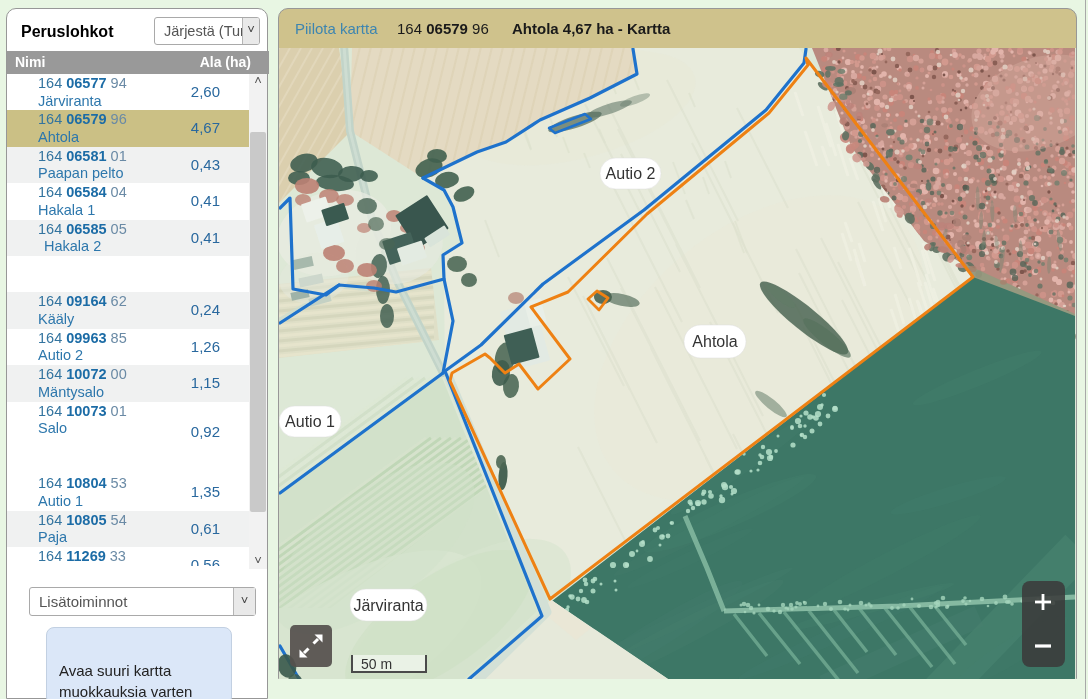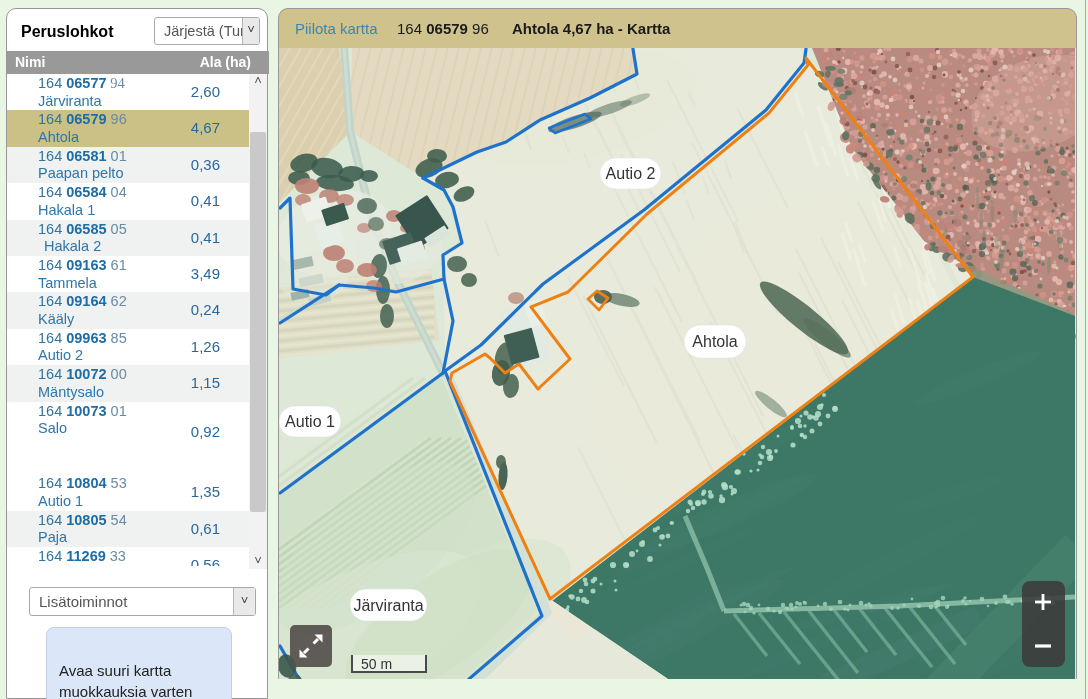--- a/index.html
+++ b/index.html
@@ -11,48 +11,43 @@
   <div style="position:absolute;left:147px;top:8px;width:106px;height:28px;background:#fff;border:1px solid #a9a9a9;border-radius:3px;overflow:hidden;">
     <div style="position:absolute;left:9px;top:5px;font-size:14.5px;color:#555;white-space:nowrap;">Järjestä (Tur</div>
     <div style="position:absolute;right:0;top:0;width:17px;height:26px;background:#e9e9e9;border-left:1px solid #b5b5b5;color:#444;font-size:13px;text-align:center;line-height:24px;">˅</div>
   </div>
   <div style="position:absolute;left:0px;top:42px;width:262px;height:23px;background:#999999;color:#ffffff;font-weight:bold;font-size:14px;">
     <span style="position:absolute;left:8px;top:3px;">Nimi</span>
     <span style="position:absolute;right:18px;top:3px;">Ala (ha)</span>
   </div>
   <div style="position:absolute;left:0;top:65px;width:242px;height:492px;overflow:hidden;">
     <div style="position:absolute;left:0;top:0.0px;width:242px;height:36.4px;background:#ffffff;">
-        <div style="position:absolute;left:31px;top:1px;font-size:14.5px;white-space:nowrap;"><span style="color:#33749f;">164 </span><span style="color:#1c6ca6;font-weight:bold;">06577</span><span style="color:#6a8aa5;font-family:Liberation Serif, serif;"> 94</span></div>
+        <div style="position:absolute;left:31px;top:1px;font-size:14.5px;white-space:nowrap;"><span style="color:#33749f;">164 </span><span style="color:#1c6ca6;font-weight:bold;">06577</span><span style="color:#6a8aa5;"> 94</span></div>
         <div style="position:absolute;left:31px;top:18.5px;font-size:14.5px;color:#2d77ac;white-space:nowrap;">Järviranta</div>
         <div style="position:absolute;right:29px;top:9px;font-size:15px;color:#29689e;">2,60</div>
       </div>
       <div style="position:absolute;left:0;top:36.4px;width:242px;height:36.4px;background:#cbc085;">
         <div style="position:absolute;left:31px;top:1px;font-size:14.5px;white-space:nowrap;"><span style="color:#33749f;">164 </span><span style="color:#1c6ca6;font-weight:bold;">06579</span><span style="color:#6a8aa5;"> 96</span></div>
         <div style="position:absolute;left:31px;top:18.5px;font-size:14.5px;color:#2d77ac;white-space:nowrap;">Ahtola</div>
         <div style="position:absolute;right:29px;top:9px;font-size:15px;color:#29689e;">4,67</div>
       </div>
       <div style="position:absolute;left:0;top:72.8px;width:242px;height:36.4px;background:#f0f1f1;">
         <div style="position:absolute;left:31px;top:1px;font-size:14.5px;white-space:nowrap;"><span style="color:#33749f;">164 </span><span style="color:#1c6ca6;font-weight:bold;">06581</span><span style="color:#6a8aa5;"> 01</span></div>
         <div style="position:absolute;left:31px;top:18.5px;font-size:14.5px;color:#2d77ac;white-space:nowrap;">Paapan pelto</div>
-        <div style="position:absolute;right:29px;top:9px;font-size:15px;color:#29689e;">0,36</div>
+        <div style="position:absolute;right:29px;top:9px;font-size:15px;color:#29689e;">0,43</div>
       </div>
       <div style="position:absolute;left:0;top:109.2px;width:242px;height:36.4px;background:#ffffff;">
         <div style="position:absolute;left:31px;top:1px;font-size:14.5px;white-space:nowrap;"><span style="color:#33749f;">164 </span><span style="color:#1c6ca6;font-weight:bold;">06584</span><span style="color:#6a8aa5;"> 04</span></div>
         <div style="position:absolute;left:31px;top:18.5px;font-size:14.5px;color:#2d77ac;white-space:nowrap;">Hakala 1</div>
         <div style="position:absolute;right:29px;top:9px;font-size:15px;color:#29689e;">0,41</div>
       </div>
       <div style="position:absolute;left:0;top:145.6px;width:242px;height:36.4px;background:#f0f1f1;">
         <div style="position:absolute;left:31px;top:1px;font-size:14.5px;white-space:nowrap;"><span style="color:#33749f;">164 </span><span style="color:#1c6ca6;font-weight:bold;">06585</span><span style="color:#6a8aa5;"> 05</span></div>
         <div style="position:absolute;left:31px;top:18.5px;font-size:14.5px;color:#2d77ac;white-space:nowrap;margin-left:6px;">Hakala 2</div>
         <div style="position:absolute;right:29px;top:9px;font-size:15px;color:#29689e;">0,41</div>
-      </div>
-      <div style="position:absolute;left:0;top:182.0px;width:242px;height:36.4px;background:#ffffff;">
-        <div style="position:absolute;left:31px;top:1px;font-size:14.5px;white-space:nowrap;"><span style="color:#33749f;">164 </span><span style="color:#1c6ca6;font-weight:bold;">09163</span><span style="color:#6a8aa5;"> 61</span></div>
-        <div style="position:absolute;left:31px;top:18.5px;font-size:14.5px;color:#2d77ac;white-space:nowrap;">Tammela</div>
-        <div style="position:absolute;right:29px;top:9px;font-size:15px;color:#29689e;">3,49</div>
       </div>
       <div style="position:absolute;left:0;top:218.4px;width:242px;height:36.4px;background:#f0f1f1;">
         <div style="position:absolute;left:31px;top:1px;font-size:14.5px;white-space:nowrap;"><span style="color:#33749f;">164 </span><span style="color:#1c6ca6;font-weight:bold;">09164</span><span style="color:#6a8aa5;"> 62</span></div>
         <div style="position:absolute;left:31px;top:18.5px;font-size:14.5px;color:#2d77ac;white-space:nowrap;">Kääly</div>
         <div style="position:absolute;right:29px;top:9px;font-size:15px;color:#29689e;">0,24</div>
       </div>
       <div style="position:absolute;left:0;top:254.8px;width:242px;height:24px;background:#ffffff;">
         <div style="position:absolute;left:31px;top:1px;font-size:14.5px;white-space:nowrap;"><span style="color:#33749f;">164 </span><span style="color:#1c6ca6;font-weight:bold;">09963</span><span style="color:#6a8aa5;"> 85</span></div>
         <div style="position:absolute;left:31px;top:18.5px;font-size:14.5px;color:#2d77ac;white-space:nowrap;">Autio 2</div>
         <div style="position:absolute;right:29px;top:9px;font-size:15px;color:#29689e;">1,26</div>

